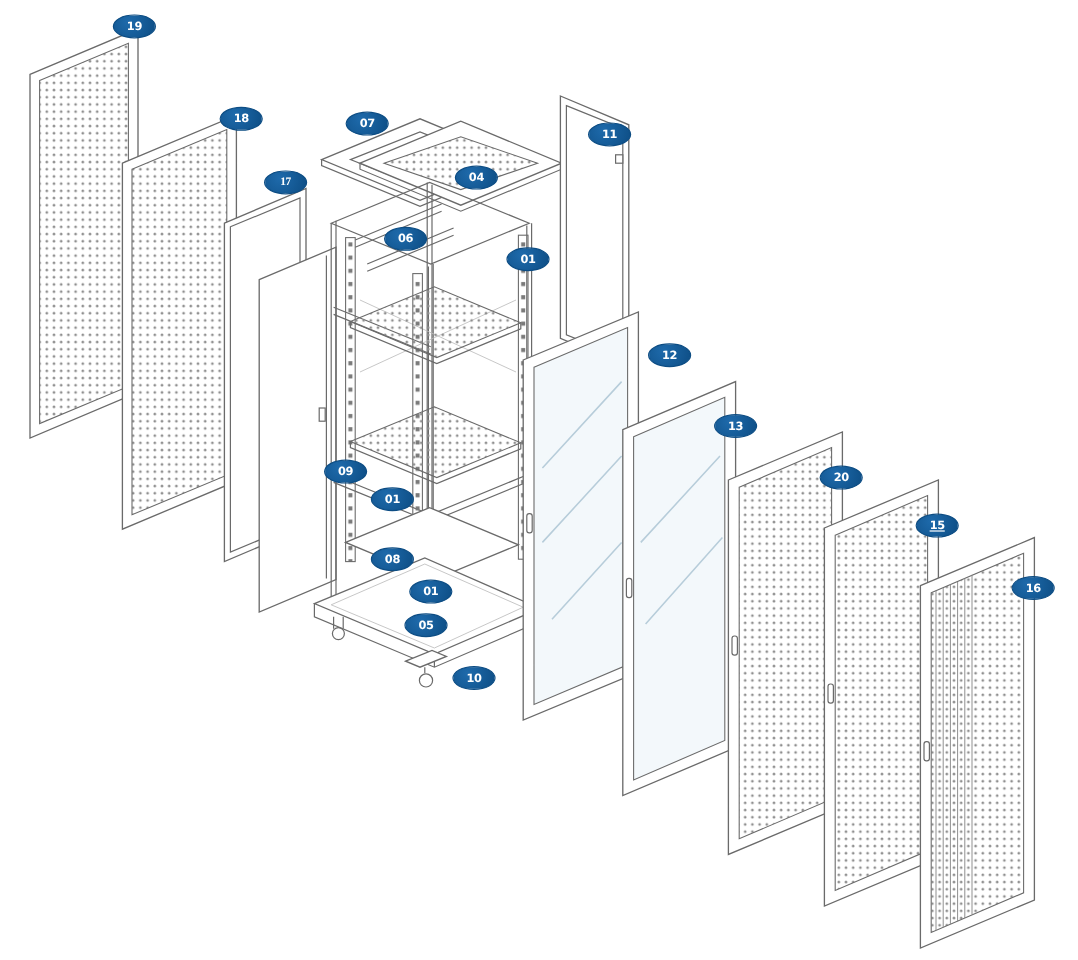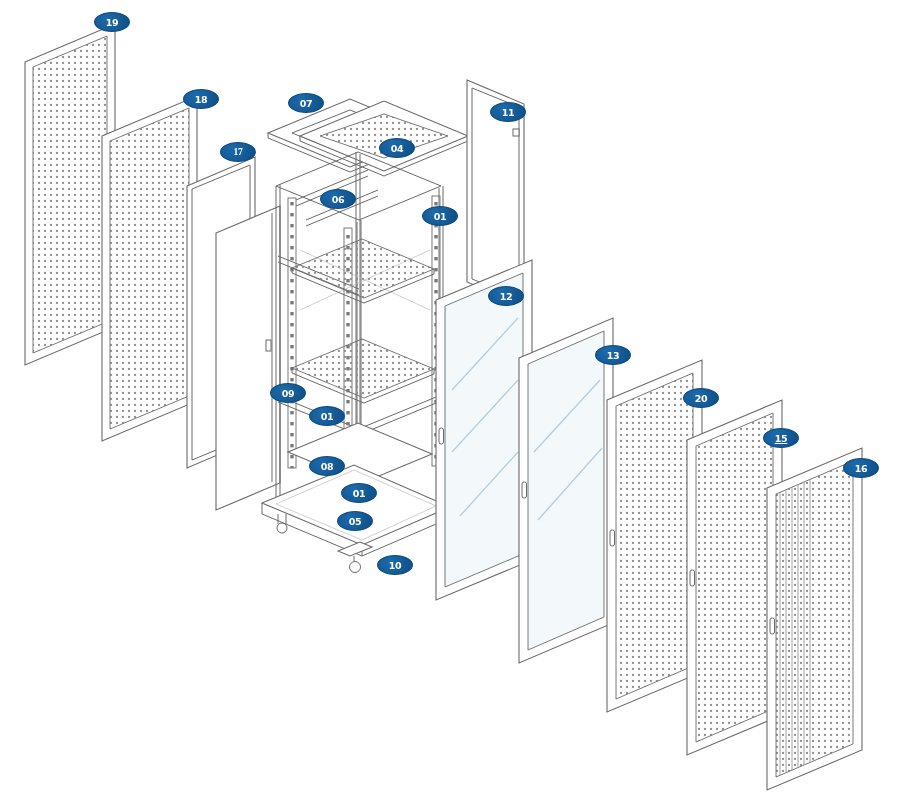--- a/index.html
+++ b/index.html
@@ -175,22 +175,22 @@
       <div class="badge" style="left: 309px; top: 406px;">01</div>
       <div class="badge" style="left: 422px; top: 206px;">01</div>
       <div class="badge" style="left: 379px; top: 94px; margin-top: 44px;">04</div>
       <div class="badge" style="left: 337px; top: 511px;">05</div>
       <div class="badge" style="left: 320px; top: 189px;">06</div>
       <div class="badge" style="left: 288px; top: 93px;">07</div>
       <div class="badge" style="left: 309px; top: 456px;">08</div>
       <div class="badge" style="left: 270px; top: 383px;">09</div>
       <div class="badge" style="left: 337px; top: 555px; margin-left: 40px;">10</div>
       <div class="badge" style="left: 490px; top: 102px;">11</div>
-      <div class="badge" style="left: 488px; top: 286px; text-align: right;">12</div>
+      <div class="badge" style="left: 540px; top: 286px; text-align: right;">12</div>
       <div class="badge" style="left: 595px; top: 345px;">13</div>
       <div class="badge" style="left: 683px; top: 388px;">20</div>
       <div class="badge" style="left: 763px; top: 428px; text-decoration: underline;">15</div>
-      <div class="badge" style="left: 843px; top: 458px;">16</div>
+      <div class="badge" style="left: 843px; top: 480px;">16</div>
       <div class="badge" style="left: 220px; top: 142px; font-family: Liberation Serif, serif;">17</div>
       <div class="badge" style="left: 183px; top: 89px;">18</div>
       <div class="badge" style="left: 94px; top: 12px;">19</div>
     </div>
 </div>
 
 </body></html>

